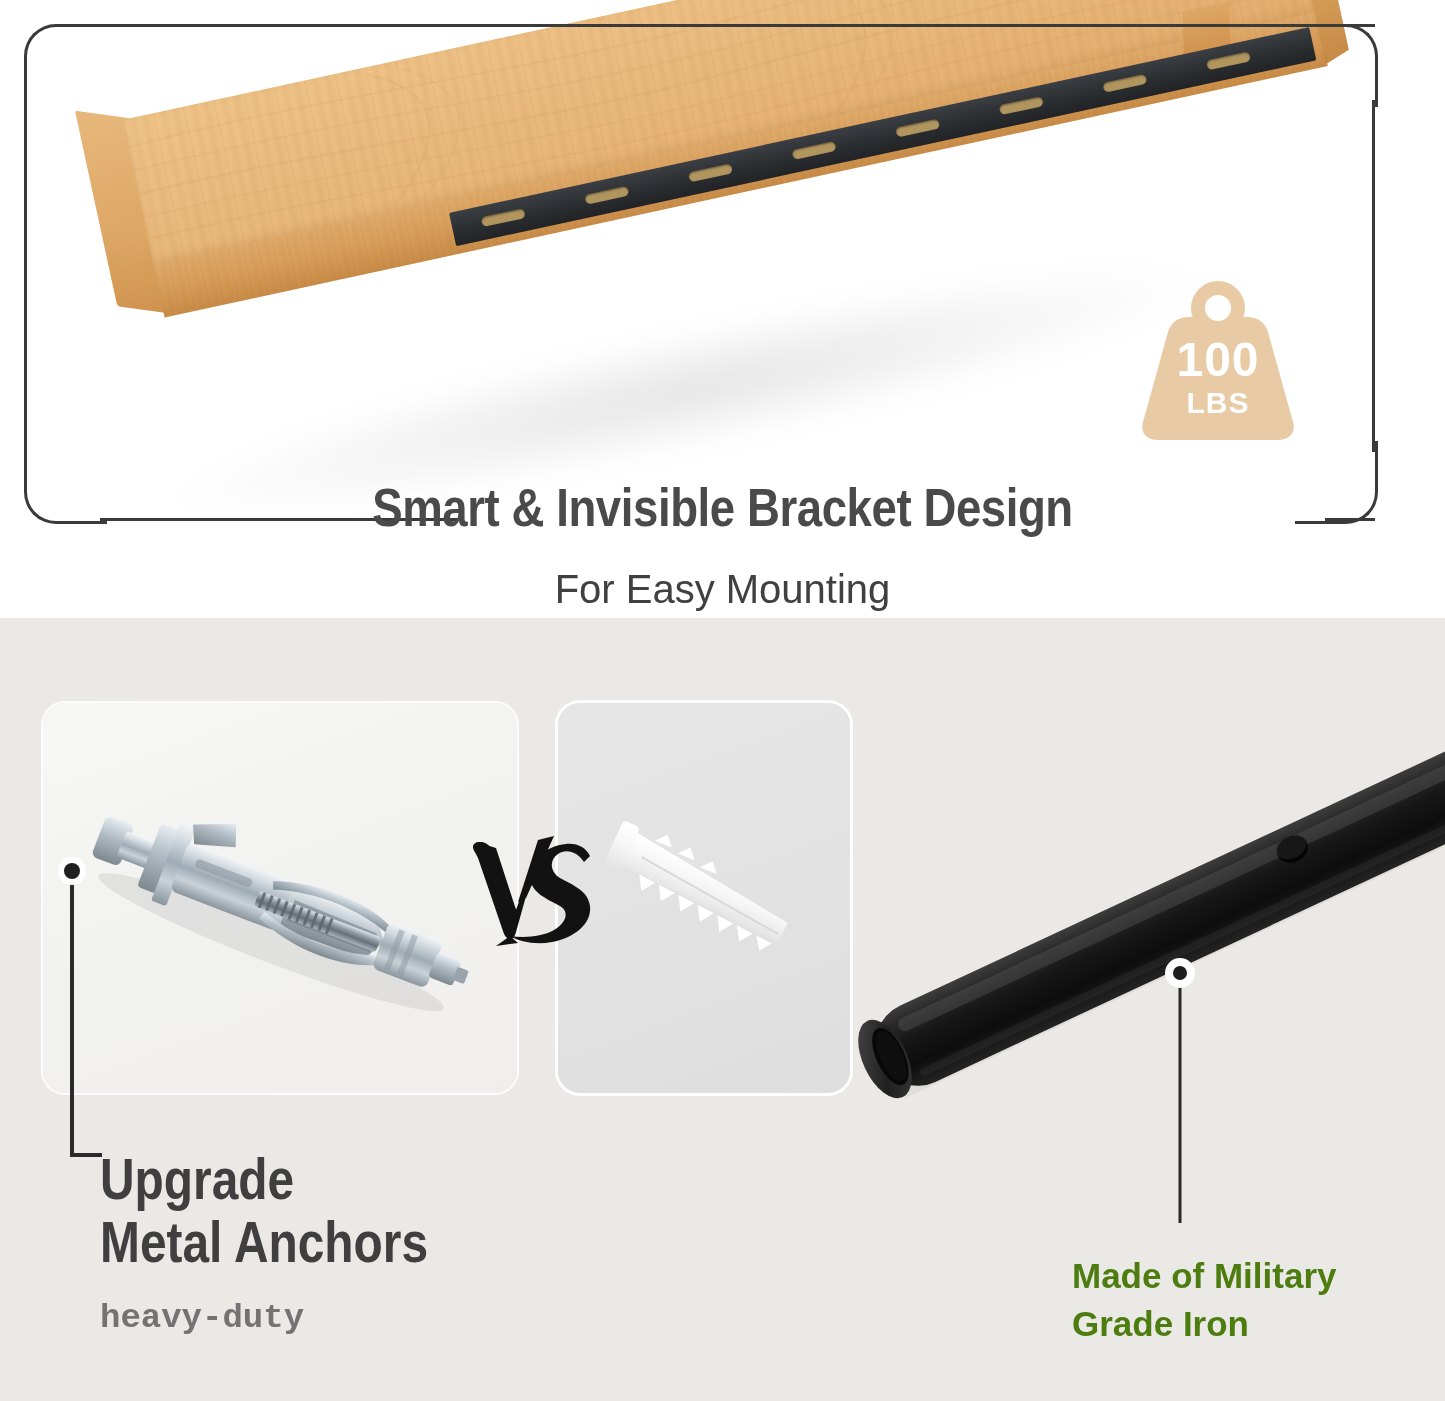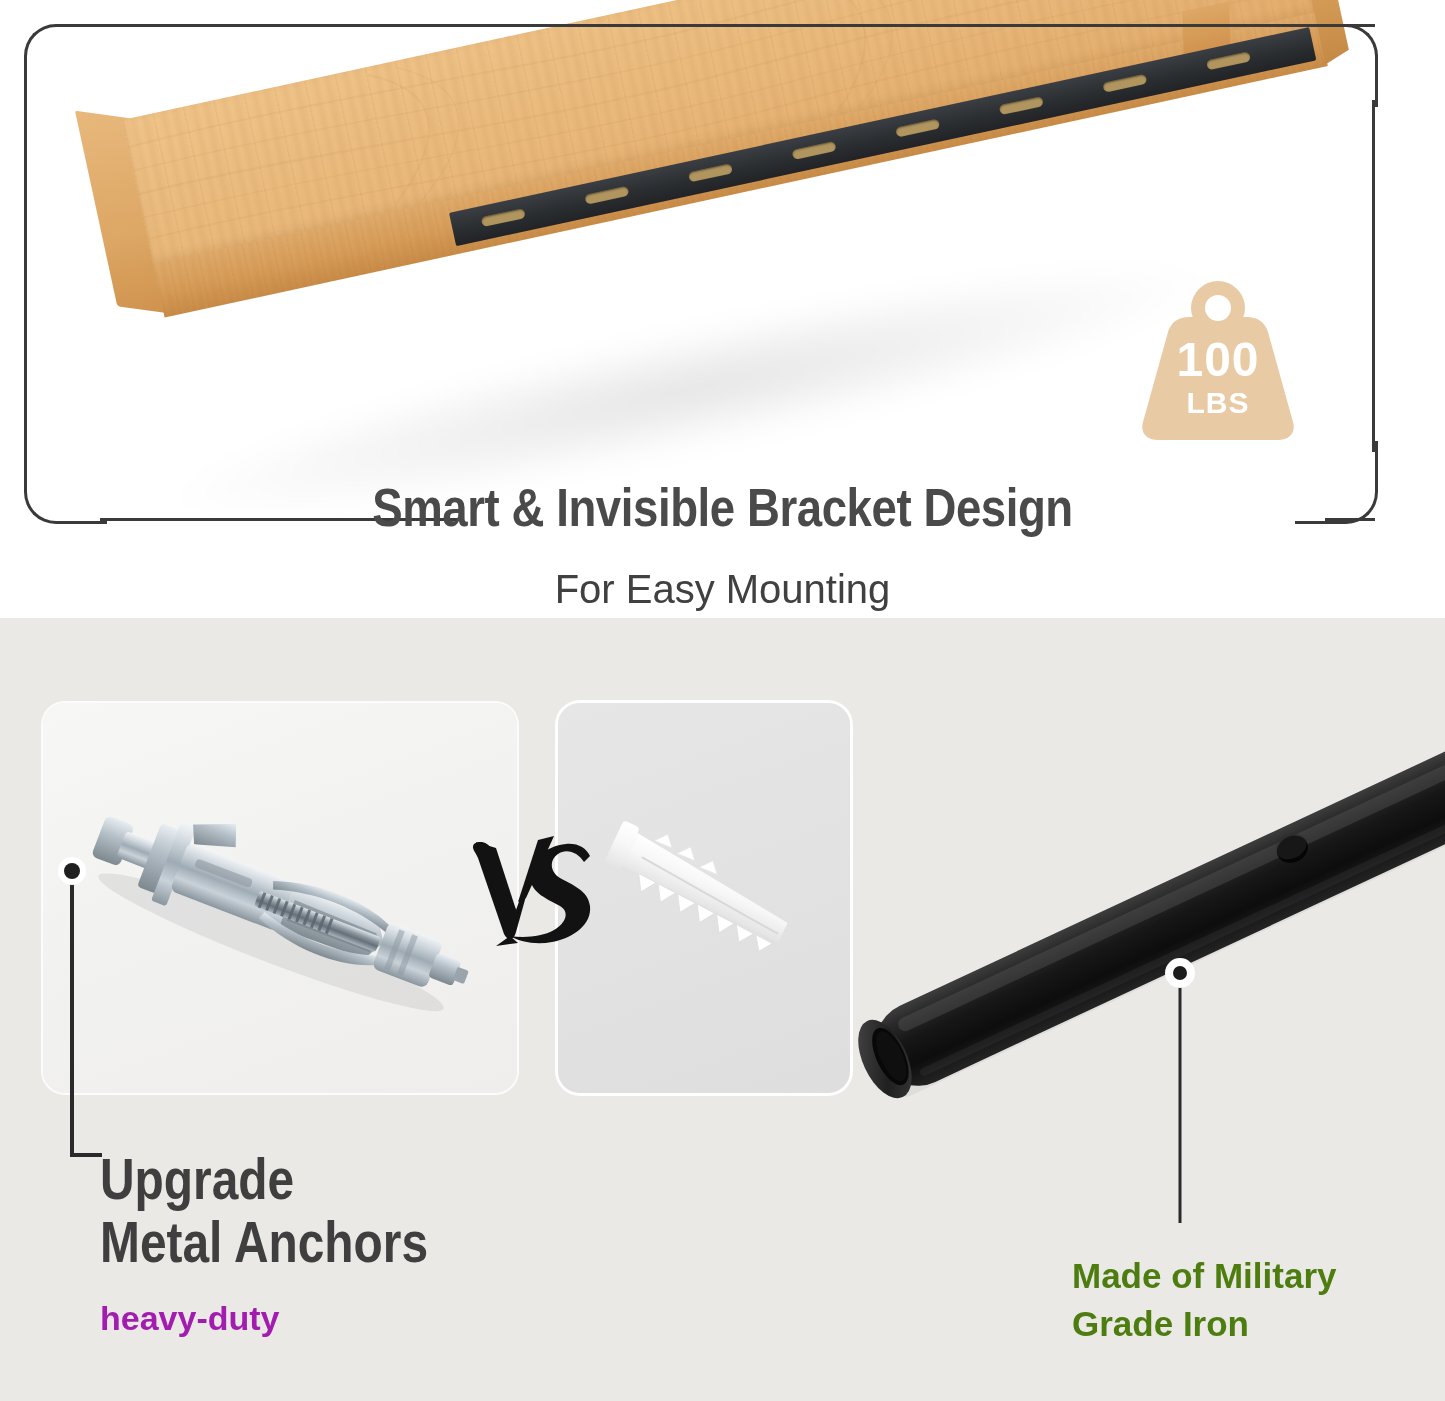--- a/index.html
+++ b/index.html
@@ -272,25 +272,25 @@
     font-size: 57px;
     line-height: 63px;
     color: #3f3f3f;
     transform: scaleX(0.84);
     transform-origin: left top;
     white-space: pre-line;
   }
   #text-upgrade-sub {
     position: absolute;
     left: 100px; top: 1297px;
-    font-family: Liberation Sans, sans-serif;
+    font-family: Liberation Mono, monospace;
     font-weight: bold;
     font-size: 34px;
     line-height: 42px;
-    color: #a21caf;
+    color: #737373;
   }
   #text-iron {
     position: absolute;
     left: 1072px; top: 1236px;
     font-family: "Liberation Sans", sans-serif;
     font-weight: bold;
     font-size: 35px;
     line-height: 48px;
     color: #4d7c0f;
     white-space: pre-line;

